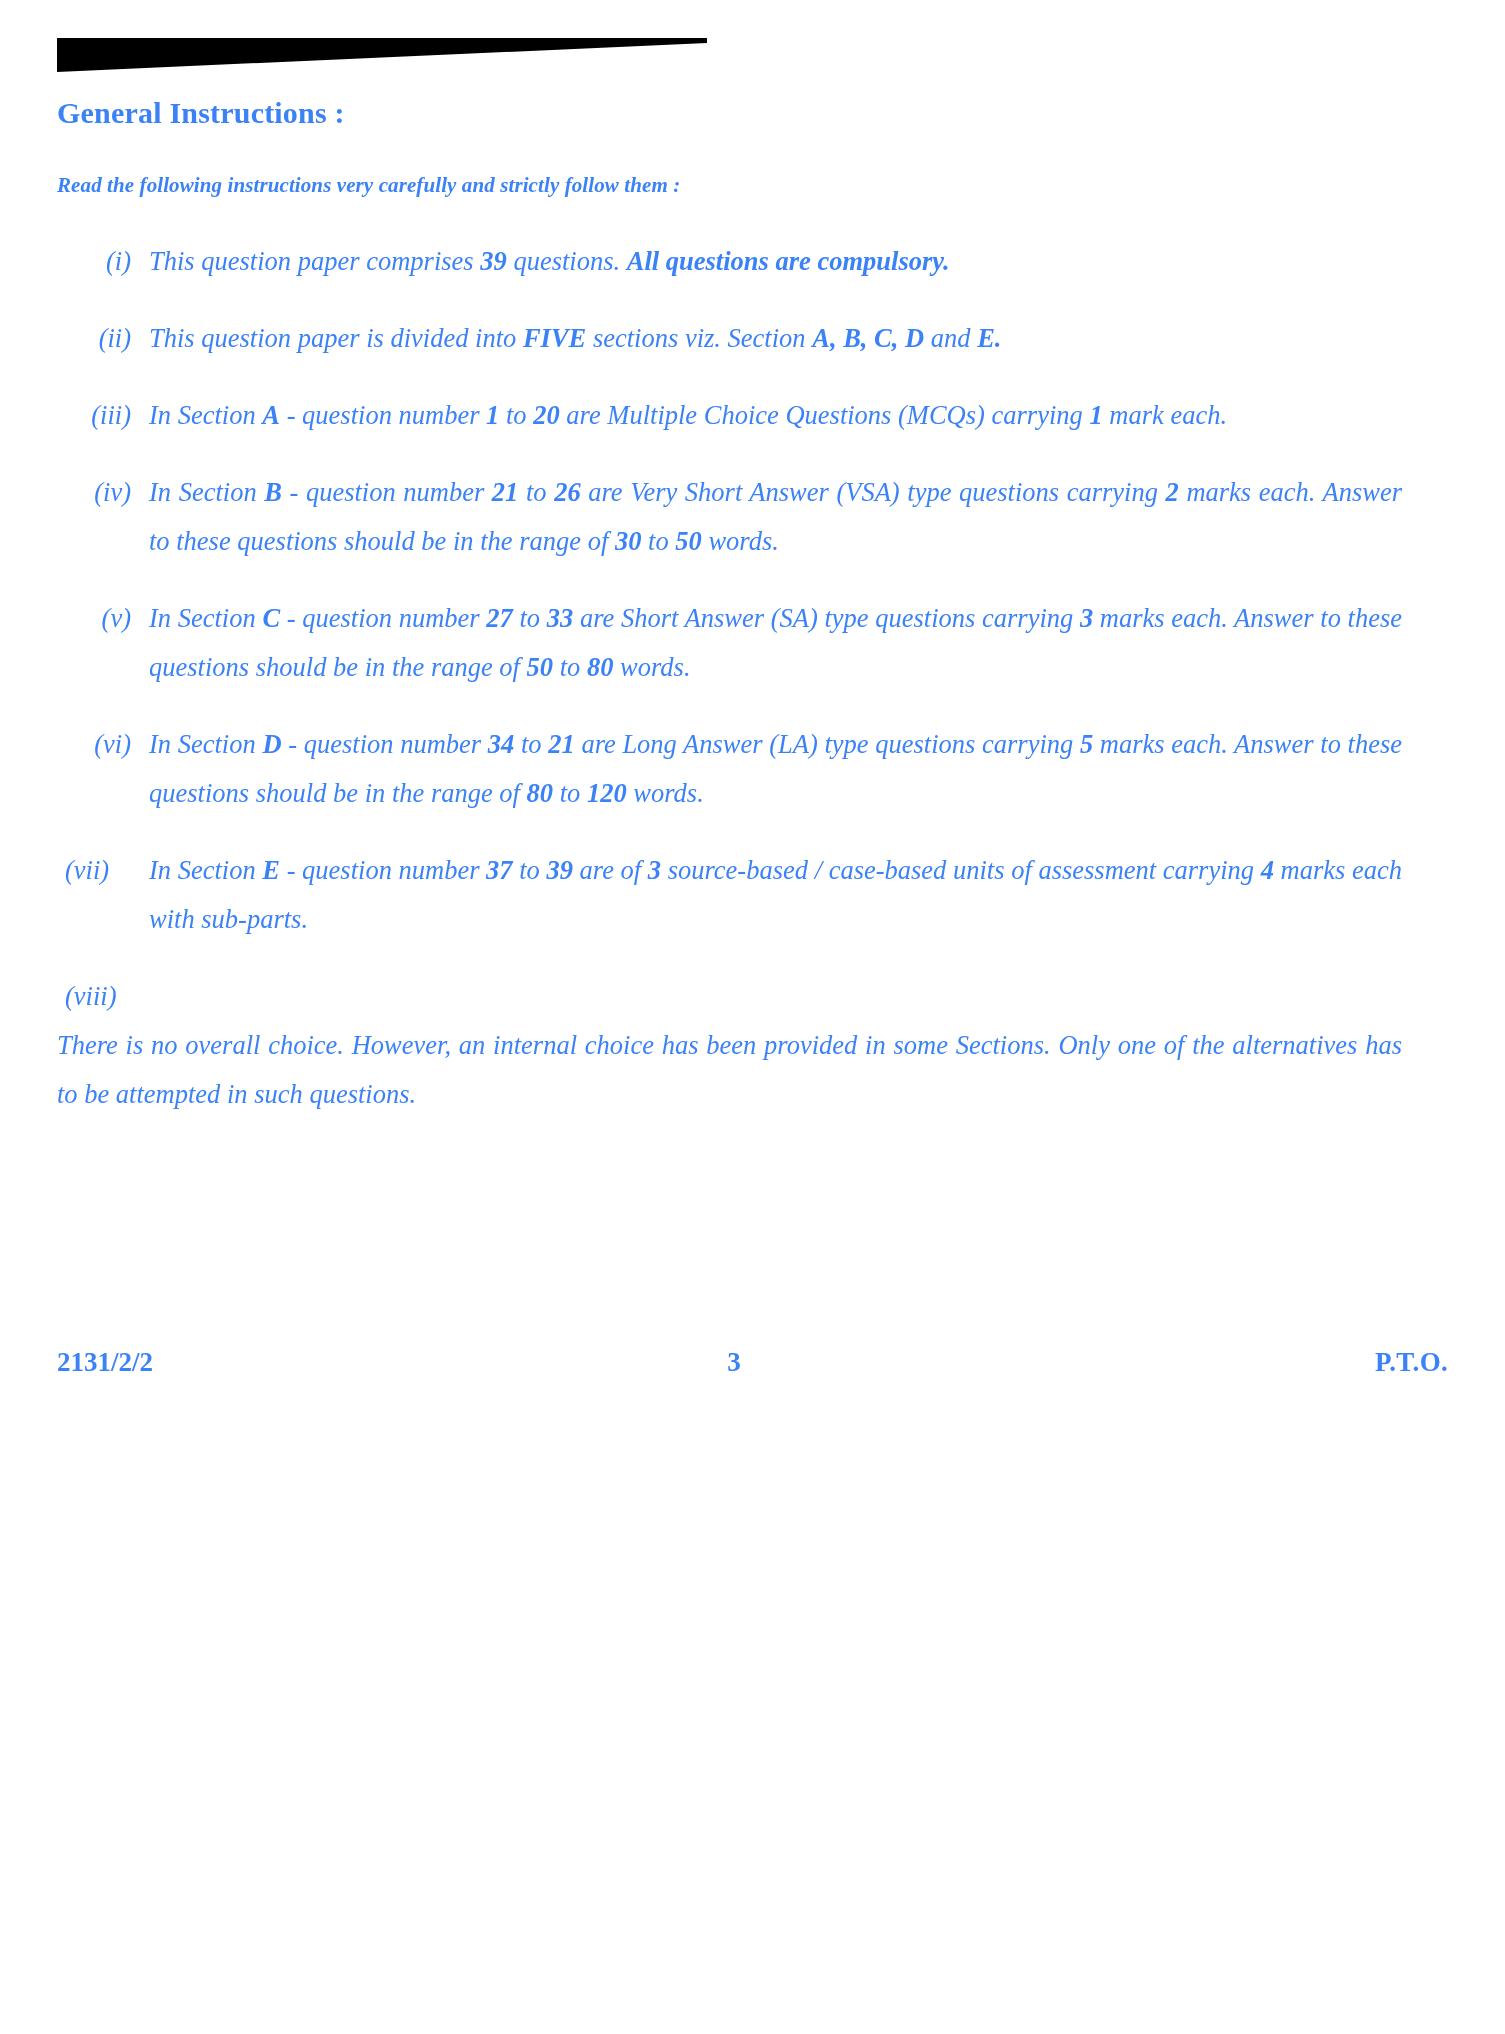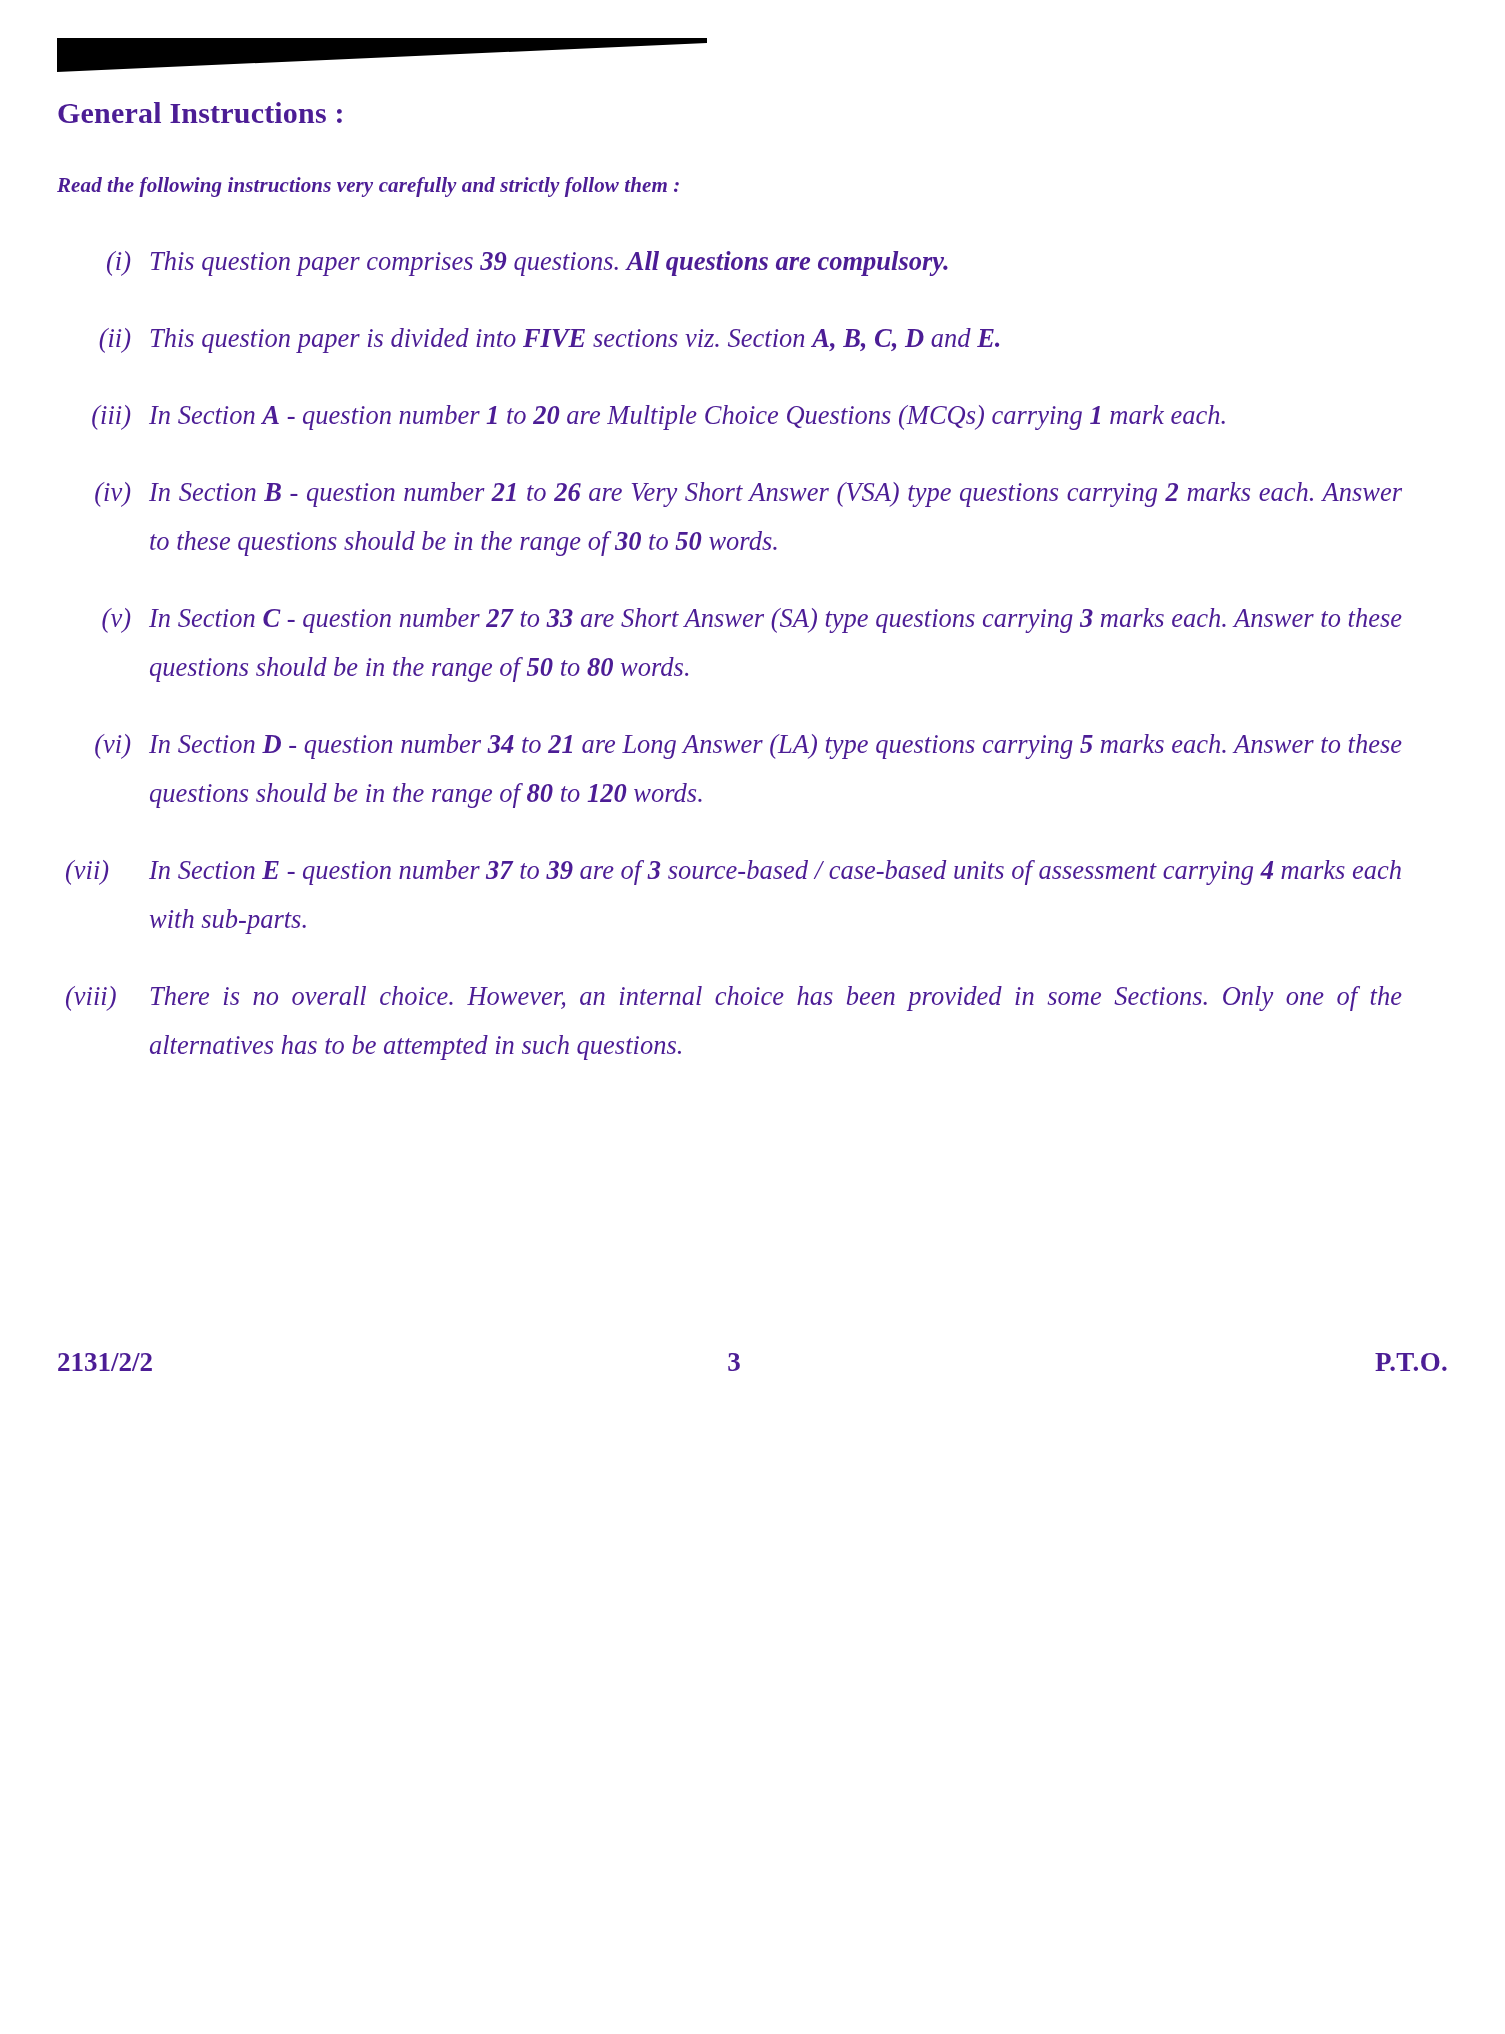--- a/index.html
+++ b/index.html
@@ -8,21 +8,21 @@
     background: #ffffff;
   }
   .page {
     position: relative;
     width: 1505px;
     height: 1436px;
     background: #ffffff;
     box-sizing: border-box;
     overflow: hidden;
     font-family: "Liberation Serif", "DejaVu Serif", serif;
-    color: #4c1d95;
+    color: #3b82f6;
   }
 
   
   .wedge-wrap {
     position: absolute;
     left: 57px;
     top: 38px;
     width: 650px;
     height: 34px;
   }
@@ -66,21 +66,21 @@
   }
 
   li.inst {
     display: flex;
     align-items: flex-start;
     margin-bottom: 28px;
     font-style: italic;
     font-size: 26.5px;
     line-height: 1.85;
   }
-  li.inst:last-child { margin-bottom: 0; }
+  li.inst:last-child { margin-bottom: 0; flex-direction: column; }
 
   .marker {
     flex: 0 0 auto;
     width: 92px;
     text-align: right;
     padding-right: 18px;
     box-sizing: border-box;
     font-style: italic;
     font-size: 26.5px;
     line-height: 1.85;

